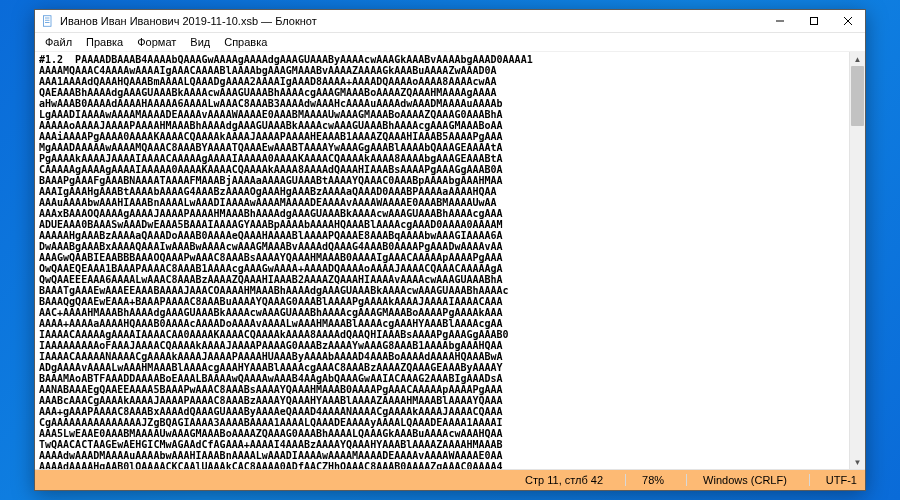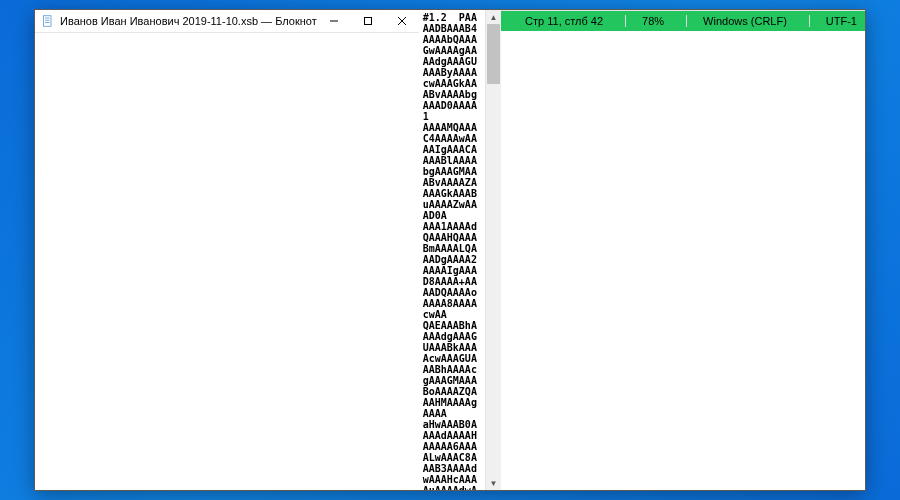--- a/index.html
+++ b/index.html
@@ -1,32 +1,32 @@
 <!DOCTYPE html>
 <html><head>
 <meta charset="utf-8">
 <style>
   html,body{margin:0;padding:0;width:900px;height:500px;overflow:hidden;font-family:"Segoe UI",Tahoma,sans-serif;background:#0078d7;}
   .desktop{width:900px;height:500px;background:linear-gradient(135deg,#0a6bd8 0%,#1084e3 50%,#0a6bd8 100%);display:flex;align-items:center;justify-content:center;}
-  .window{width:830px;height:480px;background:#fff;border:1px solid #5a5a5a;box-shadow:0 4px 20px rgba(0,0,0,.35);display:flex;flex-direction:row;}
+  .window{width:830px;height:480px;background:#fff;border:1px solid #5a5a5a;box-shadow:0 4px 20px rgba(0,0,0,.35);display:flex;flex-direction:column;}
   .titlebar{height:22px;background:#fff;display:flex;align-items:center;border-bottom:1px solid #e5e5e5;font-size:11px;color:#000;}
   .titlebar .icon{width:14px;height:14px;margin:0 5px 0 6px;display:flex;align-items:center;justify-content:center;}
   .titlebar .title{flex:1;white-space:nowrap;overflow:hidden;}
   .winbtns{display:flex;height:100%;}
   .winbtn{width:34px;height:100%;display:flex;align-items:center;justify-content:center;font-size:10px;color:#000;}
   .menubar{height:18px;display:flex;align-items:center;padding:0 4px;gap:2px;font-size:11px;color:#000;border-bottom:1px solid #f0f0f0;}
   .menuitem{padding:1px 6px;}
   .editor{flex:1;display:flex;overflow:hidden;font-weight:bold;}
   .textarea{flex:1;padding:2px 4px;font-family:Consolas,"Lucida Console",monospace;font-size:10px;line-height:11px;color:#000;white-space:pre-wrap;word-break:break-all;overflow:hidden;}
   .scrollbar{width:15px;background:#f0f0f0;border-left:1px solid #e3e3e3;position:relative;}
   .scrollthumb{position:absolute;right:1px;left:1px;top:14px;height:60px;background:#c2c2c2;border-radius:1px;}
   .scrollarrow{position:absolute;left:0;right:0;height:14px;display:flex;align-items:center;justify-content:center;font-size:8px;color:#555;}
   .scrollarrow.up{top:0;}
   .scrollarrow.down{bottom:0;}
-  .statusbar{height:20px;border-top:1px solid #e3e3e3;background:#22c55e;display:flex;align-items:center;justify-content:space-between;font-size:11px;color:#000;padding:0 8px;gap:22px;}
+  .statusbar{height:20px;border-top:1px solid #e3e3e3;background:#fdba74;display:flex;align-items:center;justify-content:flex-end;font-size:11px;color:#000;padding:0 8px;gap:22px;}
   .statuscell{border-left:1px solid #d8d8d8;padding-left:16px;}
   .statuscell:first-child{border-left:none;}
 </style>
 </head>
 <body>
 
 <div class="desktop">
   <div class="window">
     <div class="titlebar">
       <span class="icon">
@@ -49,20 +49,27 @@
               <rect x="1.5" y="1.5" width="7" height="7" fill="none" stroke="#000" stroke-width="1"></rect>
             </svg>
           </div>
         <div class="winbtn close">
             <svg width="10" height="10">
               <line x1="1" y1="1" x2="9" y2="9" stroke="#000" stroke-width="1"></line>
               <line x1="9" y1="1" x2="1" y2="9" stroke="#000" stroke-width="1"></line>
             </svg>
           </div>
       </div>
+    </div>
+    <div class="menubar">
+      <span class="menuitem">Файл</span>
+      <span class="menuitem">Правка</span>
+      <span class="menuitem">Формат</span>
+      <span class="menuitem">Вид</span>
+      <span class="menuitem">Справка</span>
     </div>
     <div class="editor">
       <div class="textarea">#1.2  PAAAADBAAAB4AAAAbQAAAGwAAAAgAAAAdgAAAGUAAAByAAAAcwAAAGkAAABvAAAAbgAAAD0AAAA1
 AAAAMQAAAC4AAAAwAAAAIgAAACAAAABlAAAAbgAAAGMAAABvAAAAZAAAAGkAAABuAAAAZwAAAD0A
 AAA1AAAAdQAAAHQAAABmAAAALQAAADgAAAA2AAAAIgAAAD8AAAA+AAAADQAAAAoAAAA8AAAAcwAA
 QAEAAABhAAAAdgAAAGUAAABkAAAAcwAAAGUAAABhAAAAcgAAAGMAAABoAAAAZQAAAHMAAAAgAAAA
 aHwAAAB0AAAAdAAAAHAAAAA6AAAALwAAAC8AAAB3AAAAdwAAAHcAAAAuAAAAdwAAADMAAAAuAAAAb
 LgAAADIAAAAwAAAAMAAAADEAAAAvAAAAWAAAAE0AAABMAAAAUwAAAGMAAABoAAAAZQAAAG0AAABhA
 AAAAAoAAAAJAAAAPAAAAHMAAABhAAAAdgAAAGUAAABkAAAAcwAAAGUAAABhAAAAcgAAAGMAAABoAA
 AAAiAAAAPgAAAA0AAAAKAAAACQAAAAkAAAAJAAAAPAAAAHEAAAB1AAAAZQAAAHIAAAB5AAAAPgAAA

